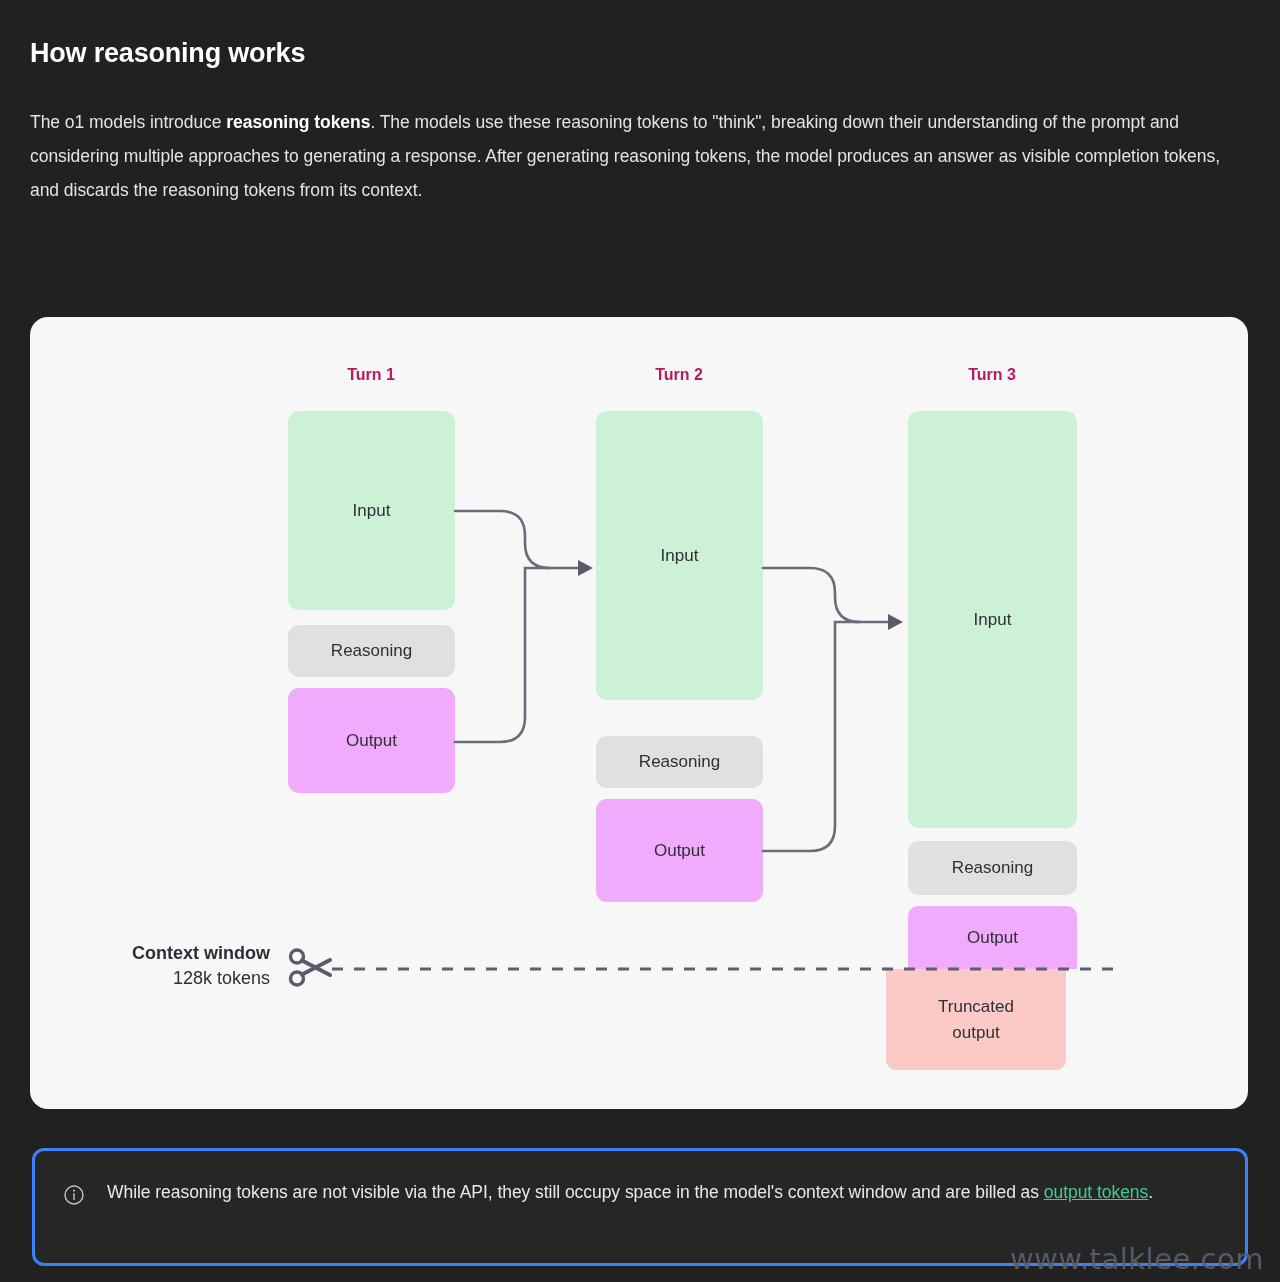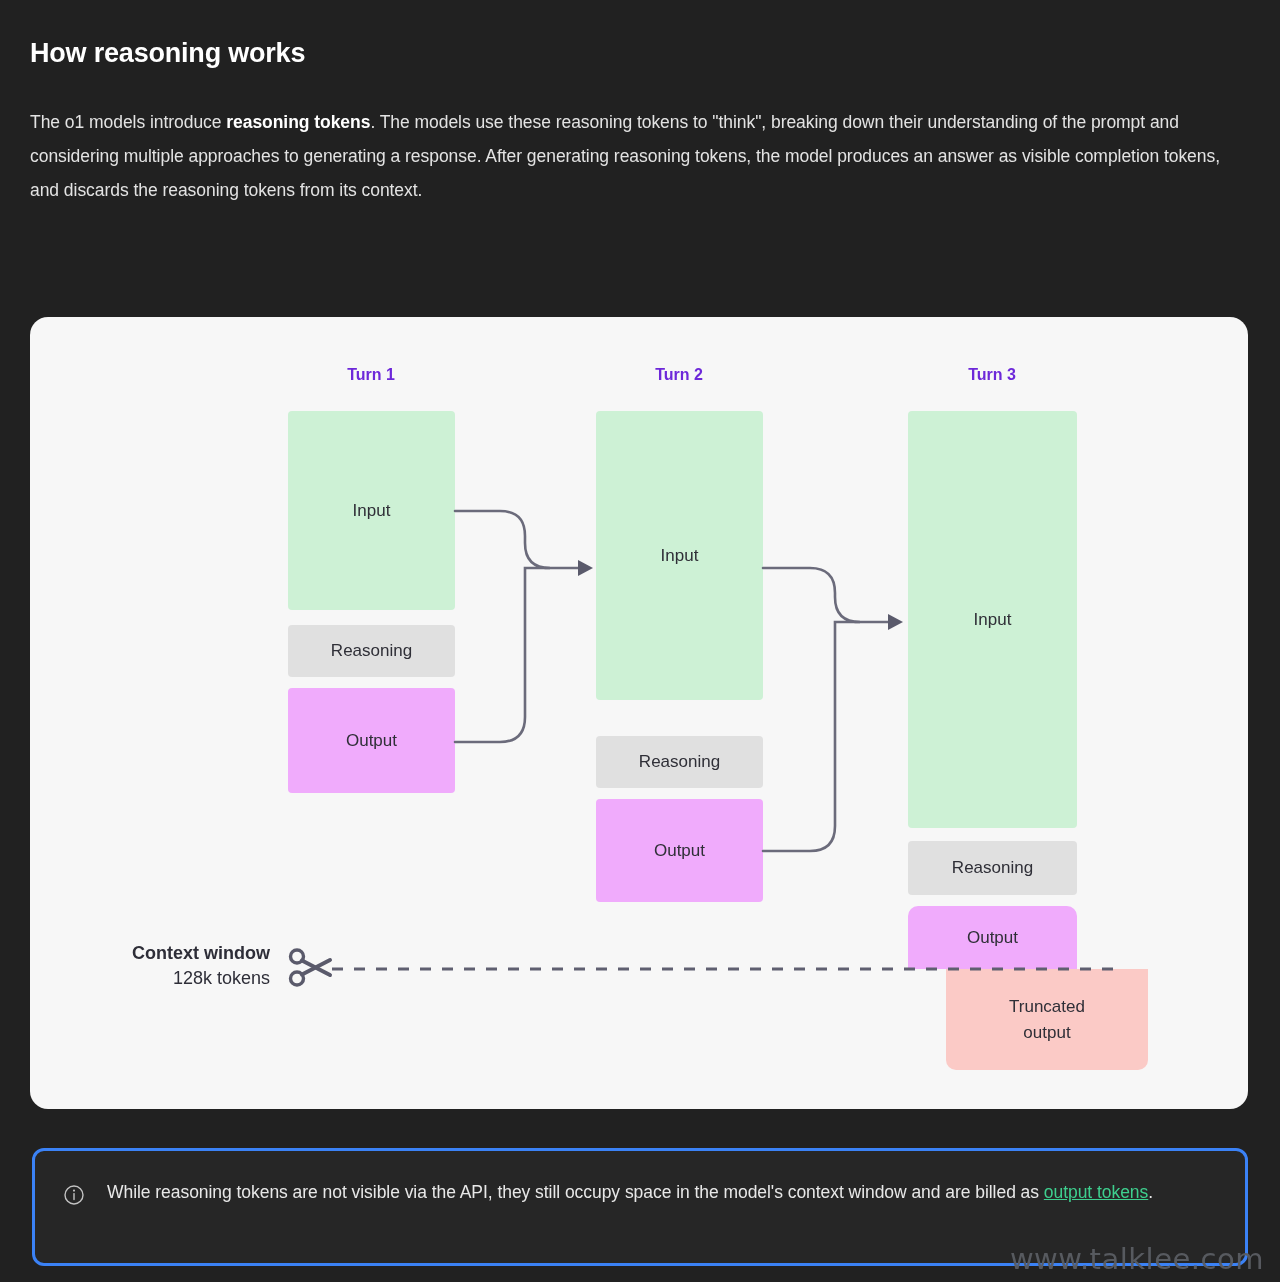--- a/index.html
+++ b/index.html
@@ -45,30 +45,30 @@
     left: 30px; top: 317px;
     width: 1218px; height: 792px;
     background: #f7f7f7;
     border-radius: 18px;
     overflow: hidden;
   }
   .turn-label {
     position: absolute;
     font-size: 16px;
     font-weight: 700;
-    color: #6d28d9;
+    color: #be185d;
     text-align: center;
     width: 170px;
   }
   .box {
     position: absolute;
     display: flex;
     align-items: center;
     justify-content: center;
-    border-radius: 4px;
+    border-radius: 11px;
     font-size: 17px;
     color: #2f2f37;
     text-align: center;
     line-height: 26px;
   }
   .box.green  { background: #cdf1d5; }
   .box.gray   { background: #e0e0e0; }
   .box.blue   { background: #f0abfc; }
   .box.pink   { background: #fbcac6; }
   .box.top-only    { border-radius: 10px 10px 0 0; }
@@ -149,21 +149,21 @@
 
     <div class="box green" style="left:878px; top:94px; width:169px; height:417px;">
       <span>Input</span>
     </div>
     <div class="box gray" style="left:878px; top:524px; width:169px; height:54px;">
       <span>Reasoning</span>
     </div>
     <div class="box blue top-only" style="left:878px; top:589px; width:169px; height:63px;">
       <span>Output</span>
     </div>
-    <div class="box pink bottom-only" style="left:916px; top:652px; width:202px; height:101px;">
+    <div class="box pink bottom-only" style="left:856px; top:652px; width:180px; height:101px;">
       <span style="max-width:120px;">Truncated output</span>
     </div>
 
     <div style="position:absolute; left:70px; top:624px; width:170px; text-align:right;
                 font-size:18px; color:#2e2e38; line-height:25px;">
       <span style="font-weight:700; display:block;">Context window</span>
       <span style="display:block;">128k tokens</span>
     </div>
 
     <svg width="1218" height="792" viewBox="0 0 1218 792" style="position:absolute; left:0; top:0;">

